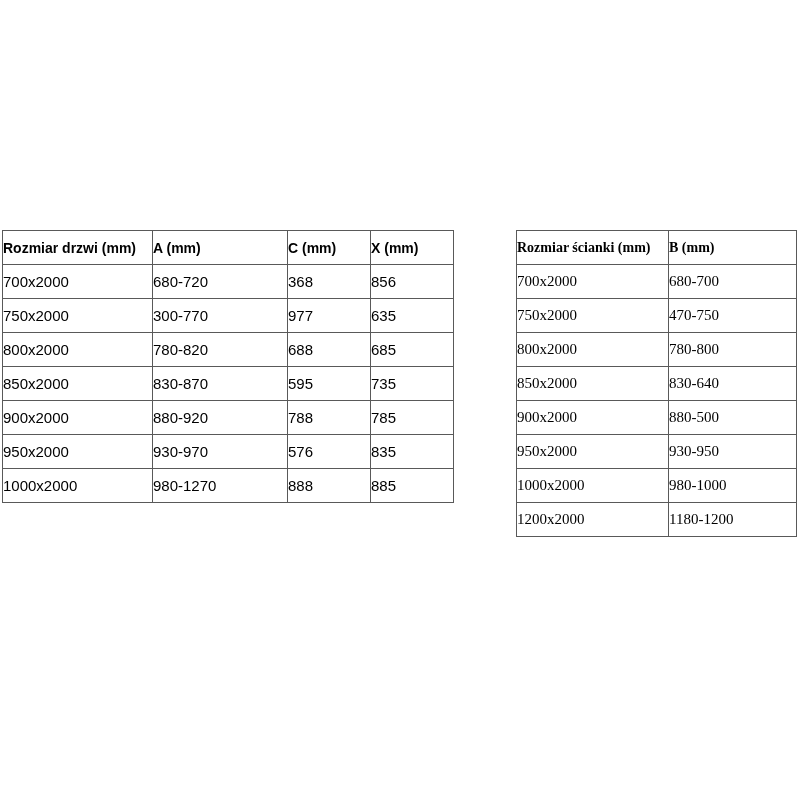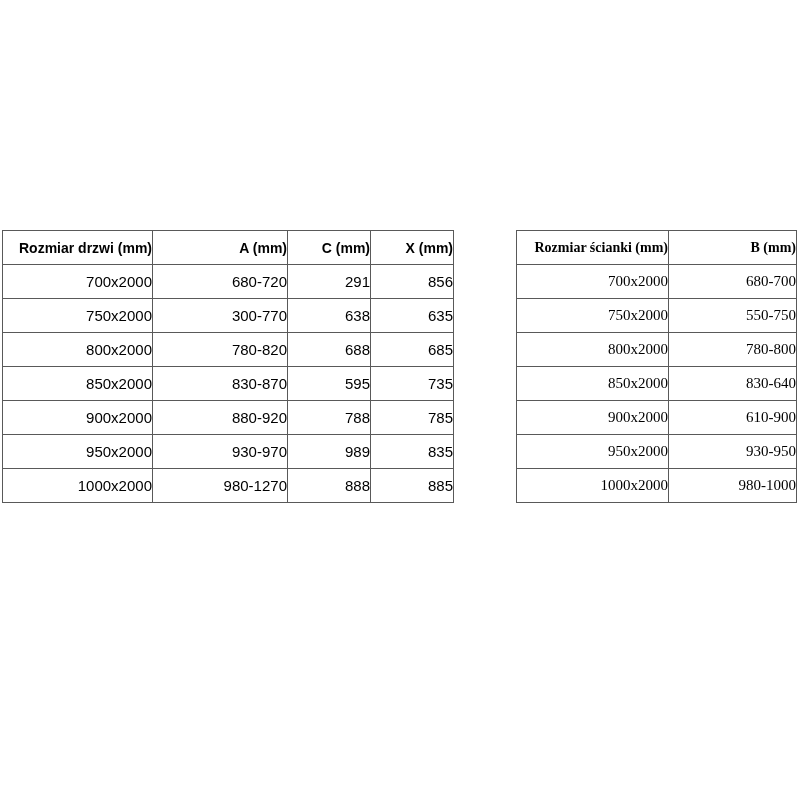--- a/index.html
+++ b/index.html
@@ -15,21 +15,21 @@
     color: #000000;
   }
   .spec-table {
     position: absolute;
     border-collapse: collapse;
     table-layout: fixed;
   }
   .spec-table th,
   .spec-table td {
     border: 1px solid #595959;
-    text-align: right;
+    text-align: left;
     vertical-align: middle;
     padding: 0;
     height: 33px;
     font-size: 15px;
     color: #000000;
     white-space: nowrap;
     overflow: hidden;
   }
   .spec-table th {
     font-weight: bold;
@@ -62,27 +62,27 @@
       <th>Rozmiar drzwi (mm)</th>
       <th>A (mm)</th>
       <th>C (mm)</th>
       <th>X (mm)</th>
     </tr>
   </thead>
   <tbody>
     <tr>
       <td>700x2000</td>
       <td>680-720</td>
-      <td>291</td>
+      <td>368</td>
       <td>856</td>
     </tr>
     <tr>
       <td>750x2000</td>
       <td>300-770</td>
-      <td>638</td>
+      <td>977</td>
       <td>635</td>
     </tr>
     <tr>
       <td>800x2000</td>
       <td>780-820</td>
       <td>688</td>
       <td>685</td>
     </tr>
     <tr>
       <td>850x2000</td>
@@ -92,21 +92,21 @@
     </tr>
     <tr>
       <td>900x2000</td>
       <td>880-920</td>
       <td>788</td>
       <td>785</td>
     </tr>
     <tr>
       <td>950x2000</td>
       <td>930-970</td>
-      <td>989</td>
+      <td>576</td>
       <td>835</td>
     </tr>
     <tr>
       <td>1000x2000</td>
       <td>980-1270</td>
       <td>888</td>
       <td>885</td>
     </tr>
   </tbody>
 </table>
@@ -122,36 +122,40 @@
       <th>B (mm)</th>
     </tr>
   </thead>
   <tbody>
     <tr>
       <td>700x2000</td>
       <td>680-700</td>
     </tr>
     <tr>
       <td>750x2000</td>
-      <td>550-750</td>
+      <td>470-750</td>
     </tr>
     <tr>
       <td>800x2000</td>
       <td>780-800</td>
     </tr>
     <tr>
       <td>850x2000</td>
       <td>830-640</td>
     </tr>
     <tr>
       <td>900x2000</td>
-      <td>610-900</td>
+      <td>880-500</td>
     </tr>
     <tr>
       <td>950x2000</td>
       <td>930-950</td>
     </tr>
     <tr>
       <td>1000x2000</td>
       <td>980-1000</td>
     </tr>
+    <tr>
+      <td>1200x2000</td>
+      <td>1180-1200</td>
+    </tr>
   </tbody>
 </table>
 
 </body></html>

